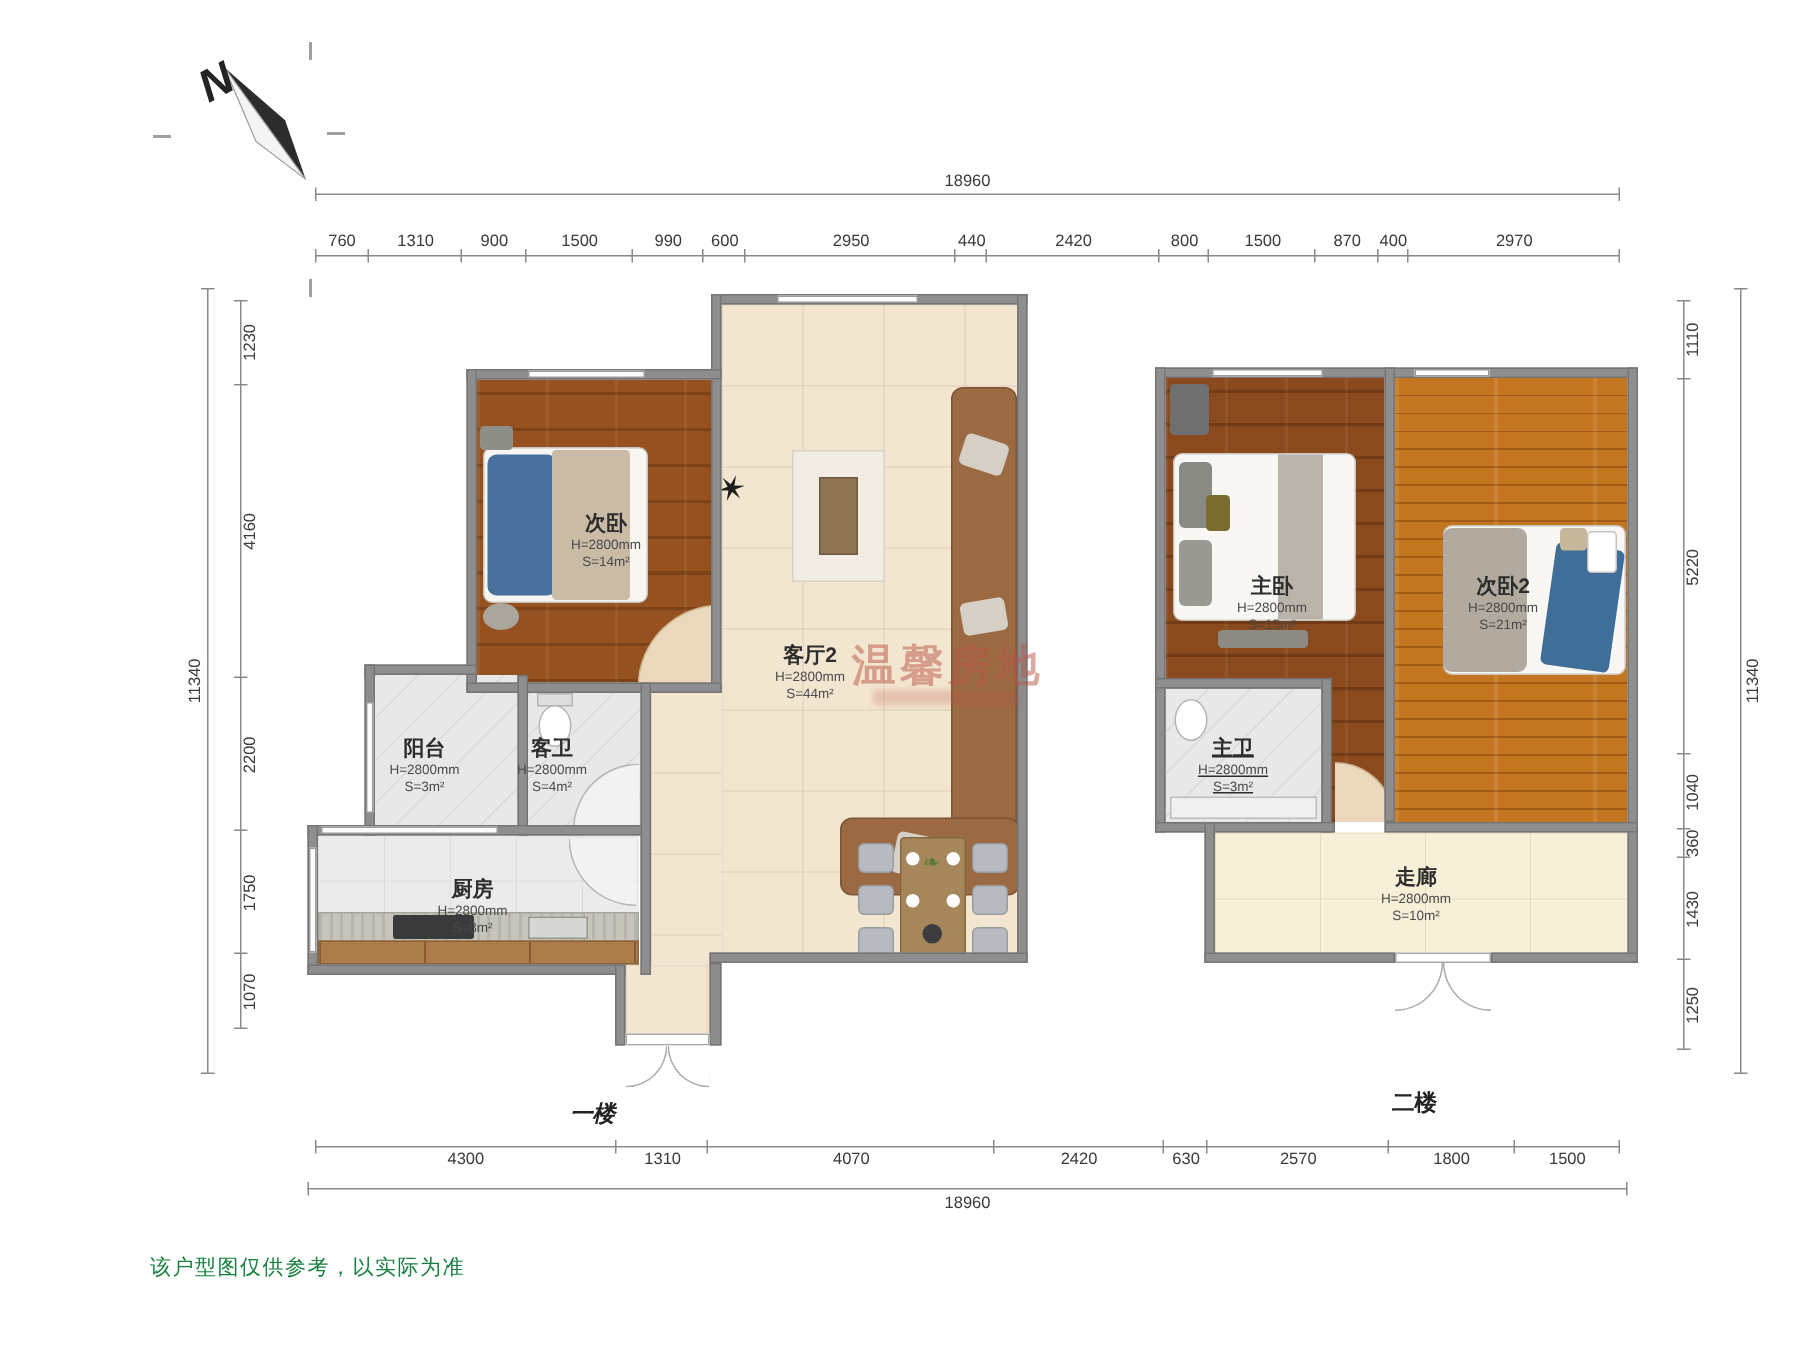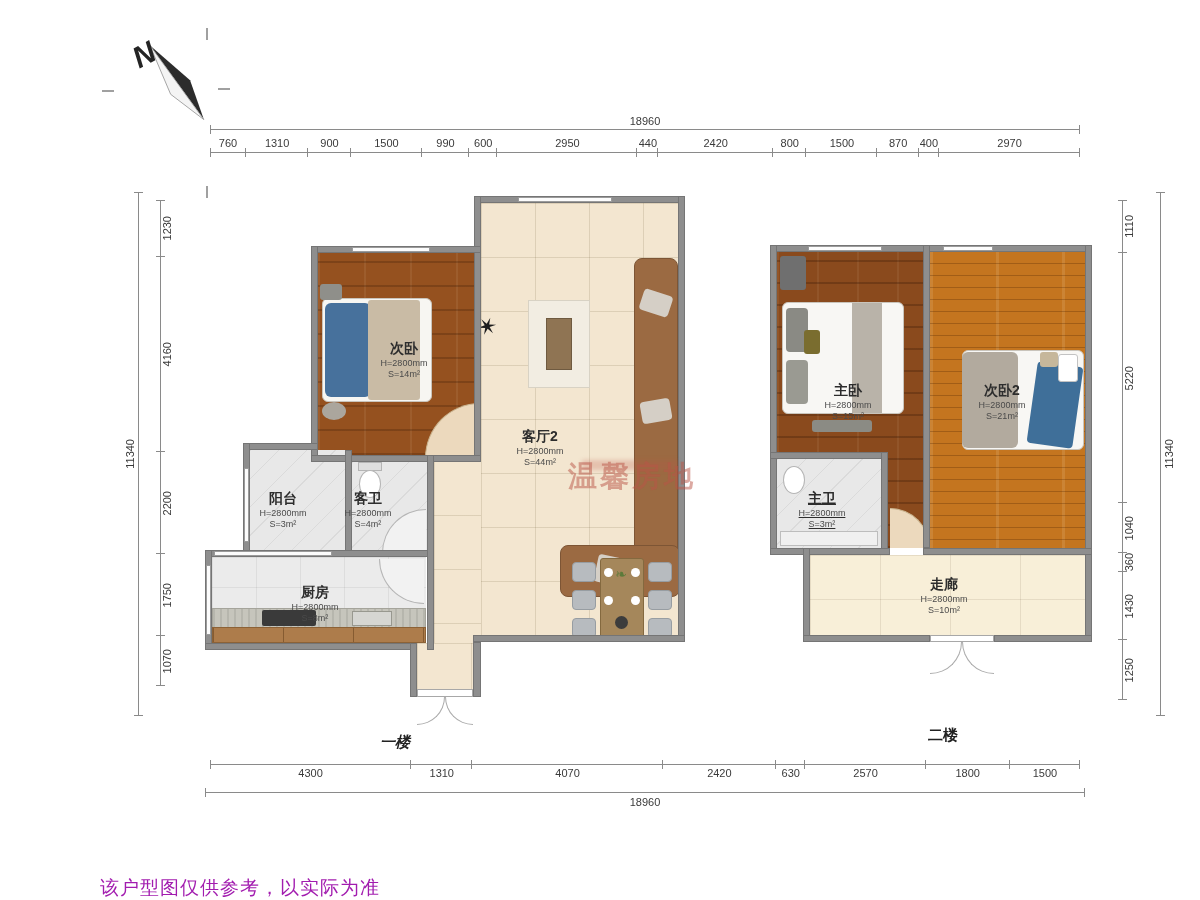--- a/index.html
+++ b/index.html
@@ -40,21 +40,21 @@
   .wall{position:absolute;background:#8e8e8e;border:1px solid #757575;box-sizing:border-box;z-index:3;}
   .win{position:absolute;background:#fcfcfc;border:1px solid #9b9b9b;box-sizing:border-box;z-index:4;}
   .furn{position:absolute;z-index:2;box-sizing:border-box;}
   .arc{position:absolute;box-sizing:border-box;z-index:2;}
   .doorstrip{position:absolute;background:#ffffff;border:1px solid #a8a8a8;box-sizing:border-box;z-index:4;}
   .leaf{position:absolute;background:rgba(255,255,255,.92);border:1px solid #ababab;box-sizing:border-box;z-index:4;}
   .room-label{position:absolute;text-align:center;z-index:5;color:#2d2d2d;}
   .room-label .rn{font-size:14px;font-weight:bold;line-height:1.25;}
   .room-label .rs{font-size:9px;color:#4a4a4a;line-height:1.3;}
   .floor-label{position:absolute;font-size:15px;font-weight:bold;color:#222;z-index:5;}
-  .note{position:absolute;font-size:19px;color:#a21caf;z-index:5;letter-spacing:1px;margin-top:39px;}
+  .note{position:absolute;font-size:14px;color:#15803d;z-index:5;letter-spacing:1px;}
   .watermark{position:absolute;z-index:6;color:rgba(186,84,70,.5);font-size:29px;font-weight:bold;letter-spacing:3px;white-space:nowrap;}
   .watermark-sub{position:absolute;z-index:6;background:rgba(186,84,70,.25);filter:blur(2px);}
   .regmark{position:absolute;background:#a0a0a0;z-index:1;}
   .tile-cream{background-color:#f3e6d0;background-image:linear-gradient(rgba(120,100,70,.18) 1px,transparent 1px),linear-gradient(90deg,rgba(120,100,70,.18) 1px,transparent 1px);background-size:54px 54px;}
   .tile-corridor{background-color:#f8efd8;background-image:linear-gradient(rgba(120,100,70,.14) 1px,transparent 1px),linear-gradient(90deg,rgba(120,100,70,.14) 1px,transparent 1px);background-size:70px 44px;}
   .carpet-brown{background-color:#95511f;background-image:repeating-linear-gradient(0deg,rgba(40,15,0,.22) 0 2px,transparent 2px 24px),repeating-linear-gradient(90deg,rgba(255,230,200,.08) 0 2px,transparent 2px 46px);}
   .carpet-dark{background-color:#8a4a1d;background-image:repeating-linear-gradient(0deg,rgba(40,15,0,.25) 0 2px,transparent 2px 22px),repeating-linear-gradient(90deg,rgba(255,230,200,.07) 0 2px,transparent 2px 40px);}
   .plank-orange{background-color:#c4751f;background-image:repeating-linear-gradient(0deg,rgba(70,30,0,.28) 0 1px,transparent 1px 12px),repeating-linear-gradient(90deg,rgba(255,240,210,.12) 0 3px,transparent 3px 66px);}
   .tile-gray{background-color:#e8e8e8;background-image:repeating-linear-gradient(135deg,rgba(0,0,0,.06) 0 1px,transparent 1px 20px);}
   .tile-kitchen{background-color:#ebebeb;background-image:linear-gradient(rgba(0,0,0,.06) 1px,transparent 1px),linear-gradient(90deg,rgba(0,0,0,.06) 1px,transparent 1px);background-size:44px 30px;}
@@ -72,21 +72,21 @@
     <text x="8" y="38" font-size="30" font-weight="bold" font-style="italic" fill="#242424" transform="rotate(-28 20 30)">N</text>
   </svg>
   <div class="regmark" style="left:102px;top:90px;width:12px;height:2px;"></div>
   <div class="regmark" style="left:218px;top:88px;width:12px;height:2px;"></div>
   <div class="regmark" style="left:206px;top:28px;width:2px;height:12px;"></div>
   <div class="regmark" style="left:206px;top:186px;width:2px;height:12px;"></div>
 
   <div class="total-h" style="left:210px;top:110px;width:870px;height:19px;">
     <span>18960</span>
   </div>
-  <div class="hdims" style="left:210px;top:134px;width:870px;height:18px;">
+  <div class="hdims" style="left:210px;top:152px;width:870px;height:18px;">
       <div class="seg" style="flex-grow: 760;">
         <span>760</span>
       </div>
       <div class="seg" style="flex-grow: 1310;">
         <span>1310</span>
       </div>
       <div class="seg" style="flex-grow: 900;">
         <span>900</span>
       </div>
       <div class="seg" style="flex-grow: 1500;">
@@ -359,18 +359,18 @@
   </div>
   <div class="room-label" style="left:884px;top:576px;width:120px;">
     <div class="rn">走廊</div>
     <div class="rs">H=2800mm</div>
     <div class="rs">S=10m²</div>
   </div>
 
   <div class="floor-label" style="left:380px;top:733px;font-style:italic;">一楼</div>
   <div class="floor-label" style="left:928px;top:726px;">二楼</div>
 
-  <div class="watermark" style="left:568px;top:424px;margin-top:33px;">温馨房地</div>
+  <div class="watermark" style="left:568px;top:424px;">温馨房地</div>
   <div class="watermark-sub" style="left:582px;top:460px;width:96px;height:10px;"></div>
 
   <div class="note" style="left:100px;top:836px;">该户型图仅供参考，以实际为准</div>
 
 </div>
 
 </body></html>

